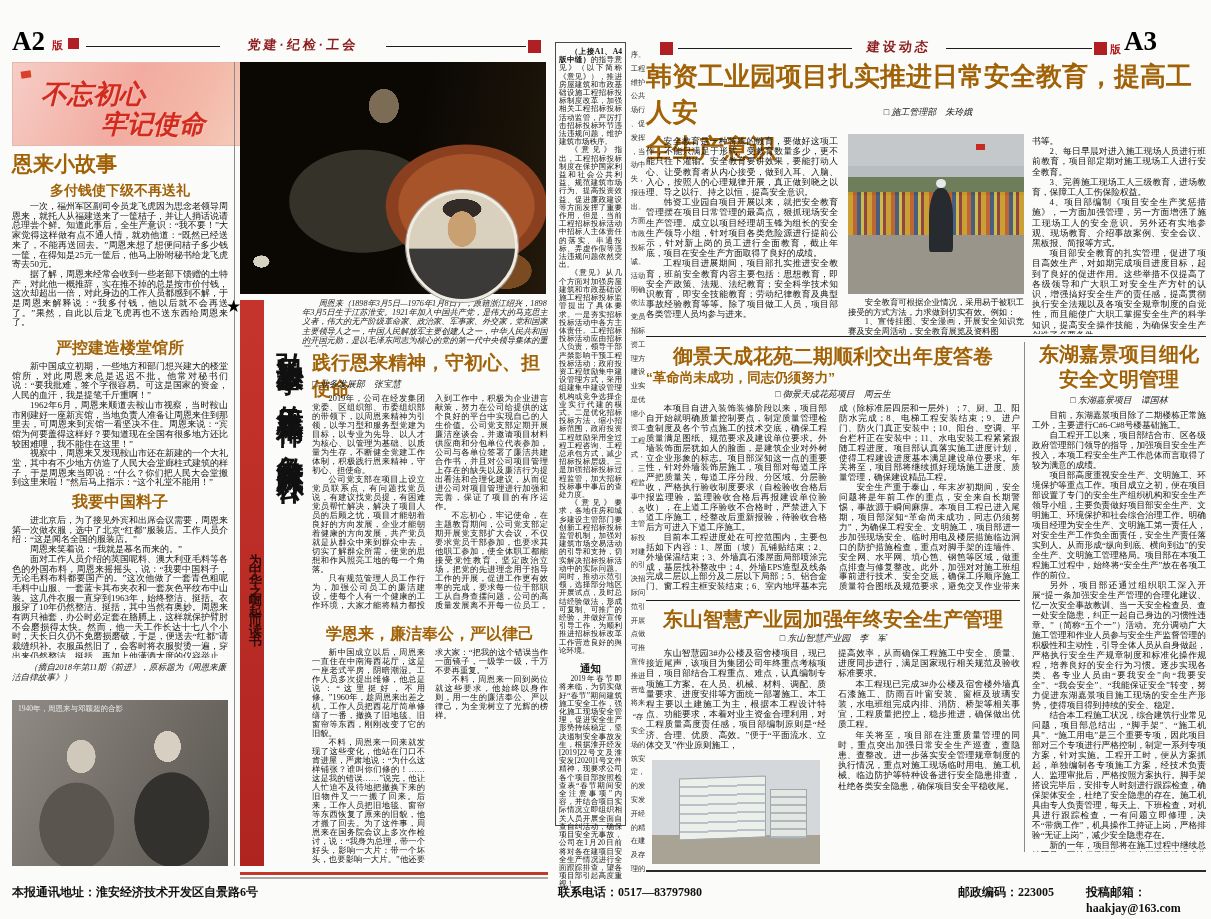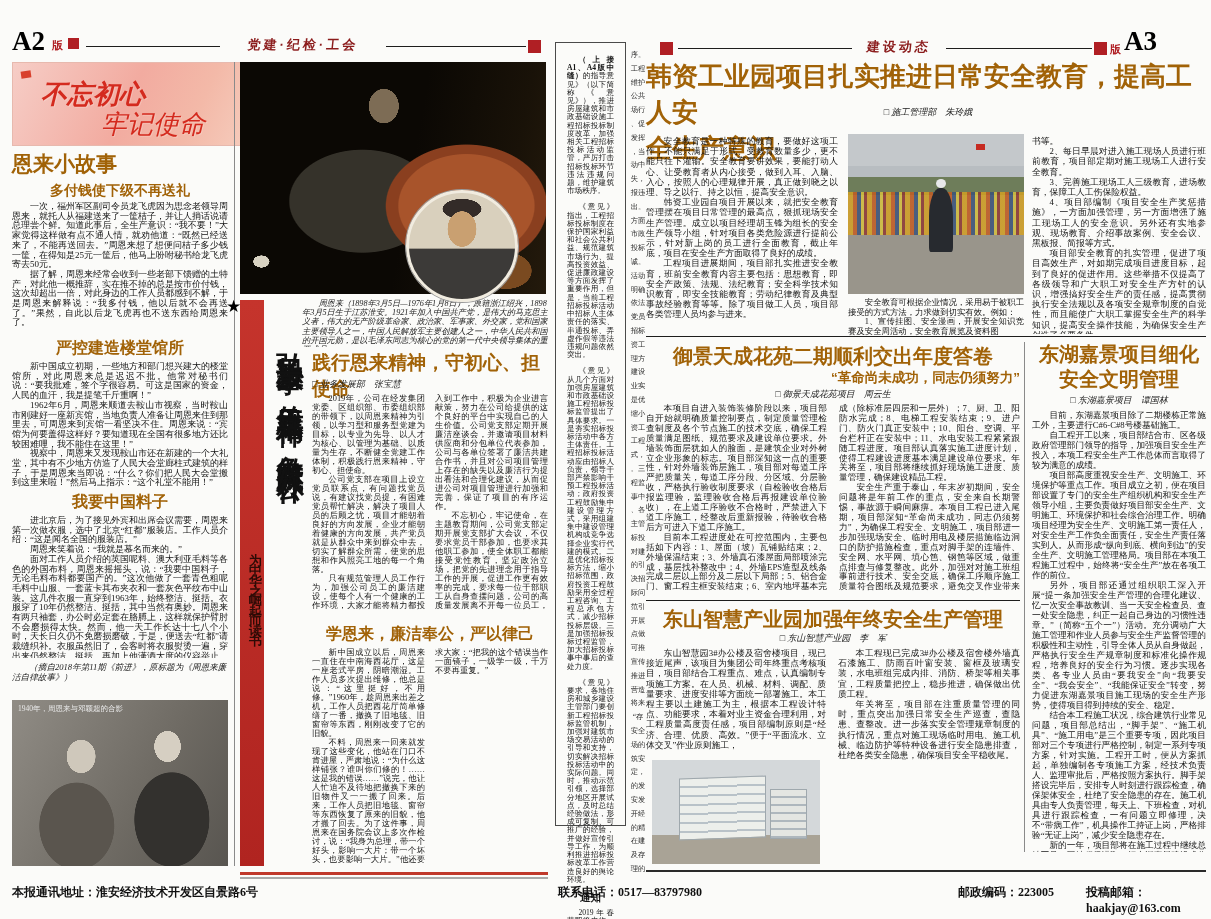--- a/index.html
+++ b/index.html
@@ -18,21 +18,21 @@
 .bt p,.bt2 p,.bt3 p{text-indent:2em;margin:0}
 .bt2{font-size:8.3px;line-height:9px;text-align:justify;color:#141414}
 .bt3{font-size:8.8px;line-height:10.2px;text-align:justify;color:#141414}
 .cols{column-count:2;column-fill:auto;column-gap:10px}
 .note{font-size:8.6px;font-style:italic;color:#222;line-height:10px;text-indent:2em}
 .vert{writing-mode:vertical-rl;text-orientation:upright}
 .pre{white-space:pre-line}
 
 #banner{left:12px;top:62px;width:260px;height:84px;background:linear-gradient(115deg,#f6cdc6,#f2aba0 45%,#f3b9a8 70%,#f7d3c4);overflow:hidden;border:1px solid #e7b9ae}
 #banner .l1{position:absolute;left:28px;top:14px;font-size:26px;font-weight:700;font-style:italic;color:#d42a1e;text-shadow:1px 1px 0 #fff3}
-#banner .l2{position:absolute;left:88px;top:44px;font-size:26px;font-weight:400;font-style:italic;color:#d42a1e;text-shadow:1px 1px 0 #fff3}
+#banner .l2{position:absolute;left:88px;top:44px;font-size:26px;font-weight:700;font-style:italic;color:#d42a1e;text-shadow:1px 1px 0 #fff3}
 #banner .fl{position:absolute;width:10px;height:7px;background:#d8402c;top:8px;left:8px;transform:rotate(-8deg)}
 
 #photo-zhou{left:240px;top:62px;width:306px;height:232px;background:
  radial-gradient(42px 30px at 87% 90%, #7a4a20 0 60%, transparent 61%),
  radial-gradient(125px 95px at 74% 62%, #a8542b 0 54%, #8a3f1f 55% 64%, transparent 65%),
  radial-gradient(27px 31px at 47% 19%, #7d6c55 0 55%, transparent 56%),
  radial-gradient(125px 88px at 40% 60%, #35322a 0 58%, transparent 59%),
  radial-gradient(16px 12px at 7% 86%, #d8d2c2 0 50%, transparent 51%),
  linear-gradient(100deg,#0b0804 0 55%, #191208 85%, #241a0c)}
 #portrait{left:406px;top:190px;width:112px;height:112px;border-radius:50%;border:3px solid #f1ece0;box-shadow:0 0 0 1px #9a9a9a;background:
@@ -53,21 +53,21 @@
 #photo-workers .man:before{content:"";position:absolute;left:7px;top:-9px;width:10px;height:9px;border-radius:50%;background:#e8e9ea}
 #photo-building{left:652px;top:760px;width:168px;height:104px;background:linear-gradient(#d4d8da 0 72%,#a9a396 72% 100%)}
 #photo-building .b1{position:absolute;left:16%;top:16%;width:52%;height:60%;background:repeating-linear-gradient(180deg,#edefeb 0 7px,#b9c2c8 7px 9px);border:1px solid #9fa8ad;transform:skewY(-2deg)}
 #photo-building .b2{position:absolute;right:8%;top:28%;width:22%;height:48%;background:repeating-linear-gradient(180deg,#e4e6e2 0 6px,#aeb7bd 6px 8px);border:1px solid #9fa8ad}
 
 #redstrip{left:240px;top:300px;width:24px;height:566px;background:linear-gradient(#c5342c,#b02420);color:#2e0b06;font-weight:700;font-size:13px;text-align:center;padding-top:10px;letter-spacing:10px}
 #vheadline{left:270px;top:332px;width:38px;height:534px;font-family:"Liberation Sans",sans-serif;font-weight:700;font-size:27px;letter-spacing:3px;color:#111}
 #star{left:226px;top:296px;font-size:17px;color:#000}
 
 #sidebox{left:555px;top:42px;width:71px;height:784px;border:1px solid #4a4a4a;padding:5px 3px;font-size:7.6px;line-height:8.2px;text-align:justify;color:#141414}
-#sidebox p{text-indent:1.5em;margin:8px}
+#sidebox p{text-indent:1.5em;margin:0}
 #sidebox .head{font-weight:700;text-indent:0;display:inline}
 #sidebox .ntitle{font-family:"Liberation Sans",sans-serif;font-weight:700;font-size:10.5px;text-align:center;text-indent:0;margin:9px 0 3px}
 
 #fold{left:628px;top:48px;width:20px;white-space:pre-line;font-size:7.3px;line-height:13.8px;text-align:center;color:#2c2c2c}
 
 .foot{position:absolute;top:884px;font-size:12px;font-weight:700;color:#101010}
 </style>
 </head>
 <body>
 
@@ -120,20 +120,21 @@
 <div class="abs bt2 cols" style="left:312px;top:394px;width:236px;height:224px;overflow:hidden">
   <p>2019年，公司在经发集团党委、区组织部、市委组织部的带领下，以周恩来精神为引领，以学习型和服务型党建为目标，以专业为先导、以人才为核心、以管理为基础、以质量为生存，不断健全党建工作体制，积极践行恩来精神，守初心、担使命。</p>
   <p>公司党支部在项目上设立党员联系点，有问题找党员说，有建议找党员提，有困难党员帮忙解决，解决了项目人员的后顾之忧，项目才能朝着良好的方向发展，企业才能朝着健康的方向发展，共产党员就是从群众中来到群众中去，切实了解群众所需，使党的思想和作风照亮工地的每一个角落。</p>
   <p>只有规范管理人员工作行为，加强公司员工的廉洁建设，使每个人有一个健康的工作环境，大家才能将精力都投入到工作中，积极为企业进言献策，努力在公司给提供的这个良好的平台中实现自己的人生价值。公司党支部定期开展廉洁座谈会，并邀请项目材料供应商和分包单位代表参加，公司与各单位签署了廉洁共建合作书，并且对公司项目管理上存在的缺失以及廉洁行为提出看法和合理化建议，从而促进公司对项目管理进行加强和完善，保证了项目的有序运作。</p>
   <p>不忘初心，牢记使命，在主题教育期间，公司党支部定期开展党支部扩大会议，不仅要求党员干部参加，也要求其他职工参加，使全体职工都能接受党性教育，坚定政治立场，把党的先进理念用于指导工作的开展，促进工作更有效率的完成，要求每一位干部职工从自身查摆问题，公司的高质量发展离不开每一位员工，开展党支部扩大会议，能起到很强的引领作用，会后，全体员工反映很好、表示会以党的理念为引导，以高昂的斗志和优良的作风，为公司高质量发展做贡献。</p>
 </div>
 <div class="abs h1" style="left:312px;top:624px;width:236px;font-size:16px;text-align:center">学恩来，廉洁奉公，严以律己</div>
 <div class="abs bt2 cols" style="left:312px;top:648px;width:236px;height:218px;overflow:hidden">
   <p>新中国成立以后，周恩来一直住在中南海西花厅，这是一座老式平房，阴暗潮湿。工作人员多次提出维修，他总是说：“这里挺好，不用修。”1960年，趁周恩来出差之机，工作人员把西花厅简单修缮了一番，撤换了旧地毯、旧窗帘等东西，刚刚改变了它的旧貌。</p>
   <p>不料，周恩来一回来就发现了这些变化，他站在门口不肯进屋，严肃地说：“为什么这样铺张？谁叫你们修的！……这是我的错误……”说完，他让人忙迫不及待地把撤换下来的旧物件又一一搬了回来。后来，工作人员把旧地毯、窗帘等东西恢复了原来的旧貌，他才搬了回去。为了这件事，周恩来在国务院会议上多次作检讨，说：“我身为总理，带一个好头，影响一大片；带一个坏头，也要影响一大片。”他还要求大家：“把我的这个错误当作一面镜子，一级学一级，千万不要再重复。”</p>
+  <p>不料，周恩来一回到岗位就这些要求，他始终以身作则，用一生的廉洁奉公、严以律己，为全党树立了光辉的榜样。</p>
 </div>
 <div class="abs" style="left:240px;top:872px;width:308px;height:3px;background:#c0392b"></div>
 <div class="abs" style="left:240px;top:877px;width:308px;height:2px;background:#a9a9a9"></div>
 
 <div class="abs" id="sidebox">
   <p><span class="head">（上接A1、A4版中缝）</span><span>的指导意见》（以下简称《意见》），推进房屋建筑和市政基础设施工程招标投标制度改革，加强相关工程招标投标活动监管，严厉打击招标投标环节违法违规问题，维护建筑市场秩序。</span></p>
   <p>《意见》指出，工程招标投标制度在保护国家利益和社会公共利益、规范建筑市场行为、提高投资效益、促进廉政建设等方面发挥了重要作用，但是，当前工程招标投标活动中招标人主体责任的落实、串通投标、弄虚作假等违法违规问题依然突出。</p>
   <p>《意见》从几个方面对加强房屋建筑和市政基础设施工程招标投标监管提出了具体要求。一是夯实招标投标活动中各方主体责任。工程招标投标活动应由招标人负责，领导干部严禁影响干预工程投标活动；政府投资工程鼓励集中建设管理方式，采用组建集中建设管理机构或竞争选择企业实行代建的模式。二是优化招标投标方法，缩小招标范围，政府投资工程鼓励采用全过程工程咨询、工程总承包方式，减少招标投标层级。三是加强招标投标过程监管，加大招标投标事中事后的查处力度。</p>
   <p>《意见》要求，各地住房和城乡建设主管部门要创新工程招标投标监管机制，加强对建筑市场交易活动的引导和支持，切实解决招标投标活动中的实际问题。同时，推动示范引领，选择部分地区开展试点，及时总结经验做法，形成可复制、可推广的经验，并做好宣传引导工作，为顺利推进招标投标改革工作营造良好的舆论环境。</p>
   <div class="ntitle">通知</div>
@@ -229,21 +230,21 @@
 <div class="abs bt3" style="left:1032px;top:136px;width:174px;height:198px;overflow:hidden">
   <p style="text-indent:0">书等。</p>
   <p>2、每日早晨对进入施工现场人员进行班前教育，项目部定期对施工现场工人进行安全教育。</p>
   <p>3、完善施工现场工人三级教育，进场教育，保障工人工伤保险权益。</p>
   <p>4、项目部编制《项目安全生产奖惩措施》，一方面加强管理，另一方面增强了施工现场工人的安全意识。另外还有实地参观、现场教育、介绍事故案例、安全会议、黑板报、简报等方式。</p>
   <p>项目部安全教育的扎实管理，促进了项目高效生产，对如期完成项目进度目标，起到了良好的促进作用。这些举措不仅提高了各级领导和广大职工对安全生产方针的认识，增强搞好安全生产的责任感，提高贯彻执行安全法规以及各项安全规章制度的自觉性，而且能使广大职工掌握安全生产的科学知识，提高安全操作技能，为确保安全生产创造了必要条件。</p>
 </div>
 <div class="hl" style="left:646px;top:336px;width:560px"></div>
 
 <div class="abs h1" style="left:646px;top:343px;width:374px;font-size:20px;text-align:center">御景天成花苑二期顺利交出年度答卷</div>
-<div class="abs h1" style="left:646px;top:369px;width:374px;font-size:13.5px;text-align:right">“革命尚未成功，同志仍须努力”</div>
+<div class="abs h1" style="left:646px;top:369px;width:374px;font-size:13.5px;text-align:left">“革命尚未成功，同志仍须努力”</div>
 <div class="abs by" style="left:646px;top:388px;width:374px">□ 御景天成花苑项目　周云生</div>
 <div class="abs bt3 cols" style="left:646px;top:404px;width:374px;height:192px;overflow:hidden;column-gap:12px;font-size:8.7px;line-height:9.9px">
   <p>本项目自进入装饰装修阶段以来，项目部自开始就明确质量控制要点，制定质量管理检查制度及各个节点施工的技术交底，确保工程质量满足图纸、规范要求及建设单位要求。外墙装饰面层犹如人的脸面，是建筑企业对外树立企业形象的标志。项目部深知这一点的重要性，针对外墙装饰层施工，项目部对每道工序严把质量关，每道工序分段、分区域、分层验收，严格执行验收制度要求（自检验收合格后报监理验，监理验收合格后再报建设单位验收），在上道工序验收不合格时，严禁进入下道工序施工，经整改后重新报验，待验收合格后方可进入下道工序施工。</p>
   <p>目前本工程进度处在可控范围内，主要包括如下内容：1、屋面（坡）瓦铺贴结束；2、外墙保温结束；3、外墙真石漆屋面局部喷涂完成，基层找补整改中；4、外墙EPS造型及线条完成二层以上部分及二层以下局部；5、铝合金门、窗工程主框安装结束；6、室内地坪基本完成（除标准层四层和一层外）；7、厨、卫、阳防水完成；8、电梯工程安装结束；9、进户门、防火门真正安装中；10、阳台、空调、平台栏杆正在安装中；11、水电安装工程紧紧跟随工程进度。项目部认真落实施工进度计划，使得工程建设进度基本满足建设单位要求。年关将至，项目部将继续抓好现场施工进度、质量管理，确保建设精品工程。</p>
   <p>安全生产重于泰山，年末岁初期间，安全问题将是年前工作的重点，安全来自长期警惕，事故源于瞬间麻痹。本项目工程已进入尾期，项目部深知“革命尚未成功，同志仍须努力”，为确保工程安全、文明施工，项目部进一步加强现场安全、临时用电及楼层措施临边洞口的防护措施检查，重点对脚手架的连墙件、安全网、水平网、填心笆、钢笆等区域，做重点排查与修复整改。此外，加强对对施工班组事前进行技术、安全交底，确保工序顺序施工质量符合图纸及规范要求，避免交叉作业带来安全隐患。认真做好交底、检查、整改（定人）、复查集一套管理的闭合工作模式。新的一年，项目部将继续稳扎稳打，认真完成公司交代的各项任务。</p>
 </div>
 <div class="hl" style="left:646px;top:600px;width:374px"></div>
 <div class="vl" style="left:1024px;top:342px;height:510px"></div>
 
 <div class="abs h1 pre" style="left:1032px;top:342px;width:174px;font-size:20px;line-height:25px;text-align:center">东湖嘉景项目细化
@@ -261,20 +262,21 @@
 <div class="abs h1" style="left:646px;top:606px;width:374px;font-size:20px;text-align:center">东山智慧产业园加强年终安全生产管理</div>
 <div class="abs by" style="left:646px;top:632px;width:374px">□ 东山智慧产业园　李　军</div>
 <div class="abs bt3" style="left:646px;top:648px;width:180px;height:106px;overflow:hidden">
   <p>东山智慧园3#办公楼及宿舍楼项目，现已接近尾声，该项目为集团公司年终重点考核项目，项目部结合工程重点、难点，认真编制专项施工方案。在人员、机械、材料、调配、质量要求、进度安排等方面统一部署施工。本工程主要以土建施工为主，根据本工程设计特点、功能要求，本着对业主资金合理利用，对工程质量高度责任感，项目部编制原则是“经济、合理、优质、高效。”便于“平面流水、立体交叉”作业原则施工，</p>
 </div>
 <div class="abs" id="photo-building">
   <div class="b1"></div>
   <div class="b2"></div>
 </div>
 <div class="abs bt3" style="left:838px;top:648px;width:182px;height:218px;overflow:hidden">
+  <p style="text-indent:0">提高效率，从而确保工程施工中安全、质量、进度同步进行，满足国家现行相关规范及验收标准要求。</p>
   <p>本工程现已完成3#办公楼及宿舍楼外墙真石漆施工、防雨百叶窗安装、窗框及玻璃安装，水电班组完成内排、消防、桥架等相关事宜，工程质量把控上，稳步推进，确保做出优质工程。</p>
   <p>年关将至，项目部在注重质量管理的同时，重点突出加强日常安全生产巡查，查隐患、查整改。进一步落实安全管理规章制度的执行情况，重点对施工现场临时用电、施工机械、临边防护等特种设备进行安全隐患排查，杜绝各类安全隐患，确保项目安全平稳收尾。</p>
 </div>
 <div class="abs" style="left:646px;top:870px;width:560px;height:2px;background:#2a2a2a"></div>
 
 <div class="foot" style="left:12px">本报通讯地址：淮安经济技术开发区自景路6号</div>
 <div class="foot" style="left:558px">联系电话：0517—83797980</div>
 <div class="foot" style="left:958px">邮政编码：223005</div>
 <div class="foot" style="left:1086px">投稿邮箱：haakjay@163.com</div>
 

